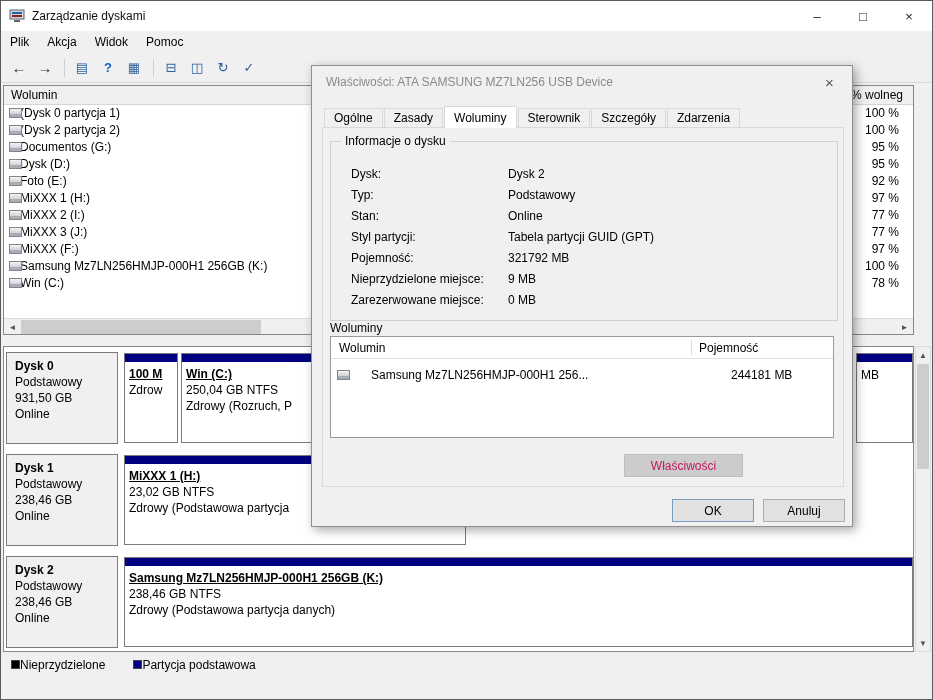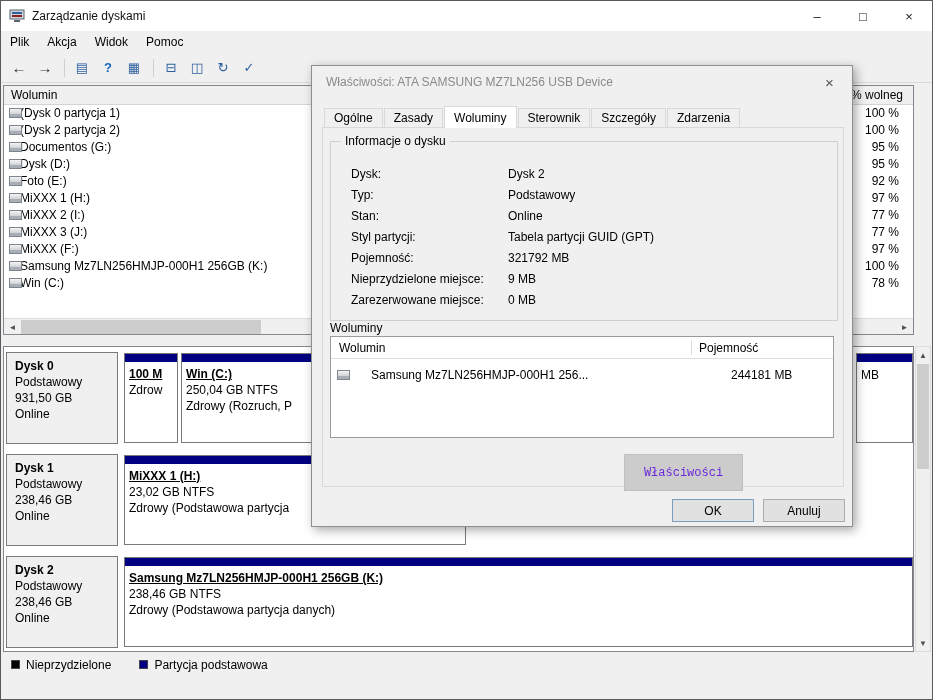--- a/index.html
+++ b/index.html
@@ -54,21 +54,21 @@
   .part-l2,.part-l3 { padding:1px 4px 0; white-space:nowrap; line-height:15px; }
 
   
   .v-scroll { position:absolute; right:1px; top:345px; width:16px; height:306px; background:#f0f0f0; border:1px solid #dcdcdc; }
   .v-scroll .sb-btn { left:0; width:14px; height:16px; }
   .sb-up { top:0; } .sb-down { bottom:0; top:auto; }
   .v-thumb { position:absolute; left:1px; top:17px; width:12px; height:105px; background:#cdcdcd; }
 
   
   .legend { position:absolute; left:2px; top:654px; right:18px; height:19px; background:#f0f0f0; display:flex; align-items:center; gap:28px; padding-left:8px; }
-  .legend-item { display:flex; align-items:center; gap:6px; }
+  .legend-item { display:flex; align-items:center; }
   .swatch { width:9px; height:9px; border:1px solid #444; }
   .sw-black { background:#000000; }
   .sw-navy { background:#000080; }
 
   
   .dialog { position:absolute; left:310px; top:64px; width:542px; height:462px; background:#f0f0f0; border:1px solid #8f8f8f; box-shadow:3px 3px 10px rgba(0,0,0,0.35); }
   .dlg-titlebar { position:absolute; left:0; top:0; right:0; height:33px; }
   .dlg-title { position:absolute; left:14px; top:0; line-height:33px; color:#8a8a8a; white-space:nowrap; }
   .dlg-close { position:absolute; right:0; top:1px; width:45px; height:30px; display:flex; align-items:center; justify-content:center; color:#555; font-size:15px; }
 
@@ -90,21 +90,21 @@
   .dt-header { position:relative; height:22px; line-height:22px; border-bottom:1px solid #e0e0e0; }
   .dt-col-vol { padding-left:8px; }
   .dt-col-cap { position:absolute; left:368px; top:0; }
   .dt-col-sep { position:absolute; left:360px; top:3px; bottom:3px; width:1px; background:#dcdcdc; }
   .dt-row { position:relative; height:18px; line-height:18px; margin-top:7px; white-space:nowrap; }
   .dt-row .vol-icon { top:4px; left:6px; }
   .dt-vol-name { margin-left:40px; }
   .dt-capacity { position:absolute; left:372px; top:0;margin-left:28px; }
 
   .btn { font-family:inherit; font-size:12px; background:#e1e1e1; border:1px solid #adadad; }
-  .btn-props { position:absolute; left:312px; top:388px; width:119px; height:37px; background:#cccccc; border:1px solid #bfbfbf; color:#6d28d9;font-family:Liberation Mono, monospace; }
+  .btn-props { position:absolute; left:312px; top:388px; width:119px; height:23px; background:#cccccc; border:1px solid #bfbfbf; color:#be185d; }
   .btn-ok { position:absolute; left:360px; top:433px; width:82px; height:23px; border-color:#7a9cbe; }
   .btn-cancel { position:absolute; left:451px; top:433px; width:82px; height:23px; }
 </style>
 </head>
 <body>
 
 <div class="app">
 
   <div class="titlebar">
     <svg class="app-icon" viewBox="0 0 16 16">

